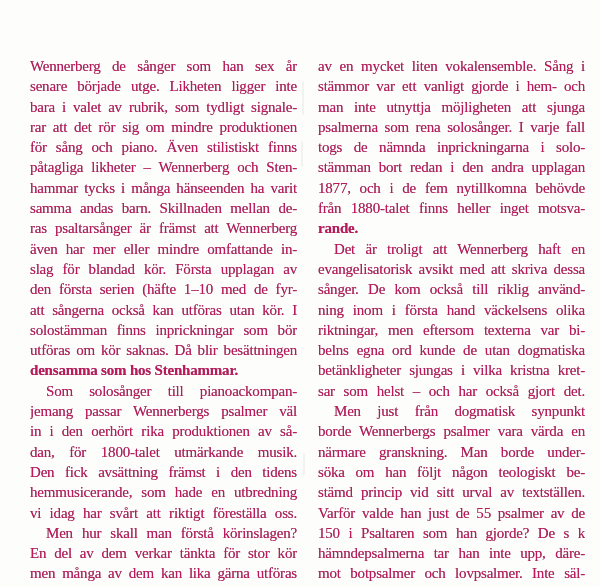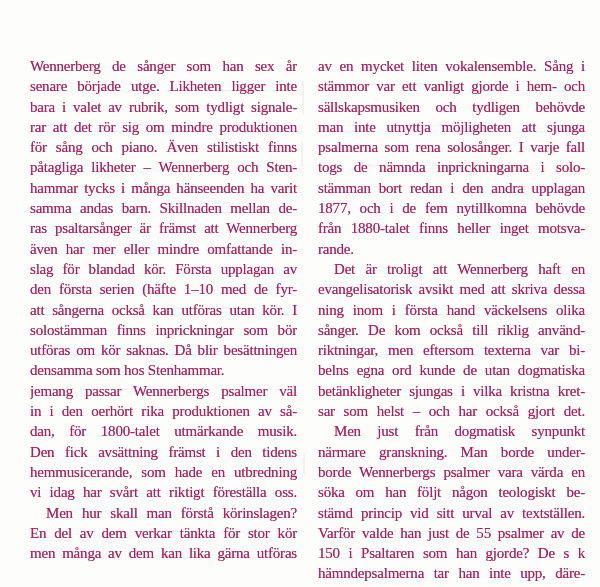--- a/index.html
+++ b/index.html
@@ -31,21 +31,21 @@
     text-shadow: 0 0 0.6px rgba(45,42,40,0.55);
   }
   .line {
     height: 20.3px;
     overflow: hidden;
     text-align: justify;
     text-align-last: justify;
     white-space: normal;
   }
   .line.indent { text-indent: 16px; }
-  .line.end { text-align-last: left; }
+  .line.end { text-align-last: left; font-weight: bold; }
   .artifact {
     position: absolute;
     width: 2px;
     border-radius: 2px;
     background: rgba(60,60,60,0.06);
   }
   .artifact.a1 { left: 302px; top: 58px;  height: 34px; }
   .artifact.a2 { left: 301px; top: 118px; height: 26px; }
   .artifact.a3 { left: 303px; top: 430px; height: 22px; }
 </style>
@@ -63,52 +63,52 @@
       <div class="line">hammar tycks i många hänseenden ha varit</div>
       <div class="line">samma andas barn. Skillnaden mellan de-</div>
       <div class="line">ras psaltarsånger är främst att Wennerberg</div>
       <div class="line">även har mer eller mindre omfattande in-</div>
       <div class="line">slag för blandad kör. Första upplagan av</div>
       <div class="line">den första serien (häfte 1–10 med de fyr-</div>
       <div class="line">att sångerna också kan utföras utan kör. I</div>
       <div class="line">solostämman finns inprickningar som bör</div>
       <div class="line">utföras om kör saknas. Då blir besättningen</div>
       <div class="line end">densamma som hos Stenhammar.</div>
+      <div class="line indent">Som solosånger till pianoackompan-</div>
       <div class="line">jemang passar Wennerbergs psalmer väl</div>
       <div class="line">in i den oerhört rika produktionen av så-</div>
       <div class="line">dan, för 1800-talet utmärkande musik.</div>
       <div class="line">Den fick avsättning främst i den tidens</div>
       <div class="line">hemmusicerande, som hade en utbredning</div>
       <div class="line">vi idag har svårt att riktigt föreställa oss.</div>
       <div class="line indent">Men hur skall man förstå körinslagen?</div>
       <div class="line">En del av dem verkar tänkta för stor kör</div>
       <div class="line">men många av dem kan lika gärna utföras</div>
     </div>
   <div class="column">
       <div class="line">av en mycket liten vokalensemble. Sång i</div>
       <div class="line">stämmor var ett vanligt gjorde i hem- och</div>
-      <div class="line">sällskapsmusiken och tydligen behövde</div>
       <div class="line">man inte utnyttja möjligheten att sjunga</div>
       <div class="line">psalmerna som rena solosånger. I varje fall</div>
       <div class="line">togs de nämnda inprickningarna i solo-</div>
       <div class="line">stämman bort redan i den andra upplagan</div>
       <div class="line">1877, och i de fem nytillkomna behövde</div>
       <div class="line">från 1880-talet finns heller inget motsva-</div>
       <div class="line end">rande.</div>
       <div class="line indent">Det är troligt att Wennerberg haft en</div>
       <div class="line">evangelisatorisk avsikt med att skriva dessa</div>
+      <div class="line">sånger. De kom också till riklig använd-</div>
       <div class="line">ning inom i första hand väckelsens olika</div>
-      <div class="line">sånger. De kom också till riklig använd-</div>
       <div class="line">riktningar, men eftersom texterna var bi-</div>
       <div class="line">belns egna ord kunde de utan dogmatiska</div>
       <div class="line">betänkligheter sjungas i vilka kristna kret-</div>
       <div class="line">sar som helst – och har också gjort det.</div>
       <div class="line indent">Men just från dogmatisk synpunkt</div>
+      <div class="line">borde Wennerbergs psalmer vara värda en</div>
       <div class="line">närmare granskning. Man borde under-</div>
-      <div class="line">borde Wennerbergs psalmer vara värda en</div>
       <div class="line">söka om han följt någon teologiskt be-</div>
       <div class="line">stämd princip vid sitt urval av textställen.</div>
       <div class="line">Varför valde han just de 55 psalmer av de</div>
       <div class="line">150 i Psaltaren som han gjorde? De s k</div>
       <div class="line">hämndepsalmerna tar han inte upp, däre-</div>
       <div class="line">mot botpsalmer och lovpsalmer. Inte säl-</div>
     </div>
   <div class="artifact a1"></div>
   <div class="artifact a2"></div>
   <div class="artifact a3"></div>

